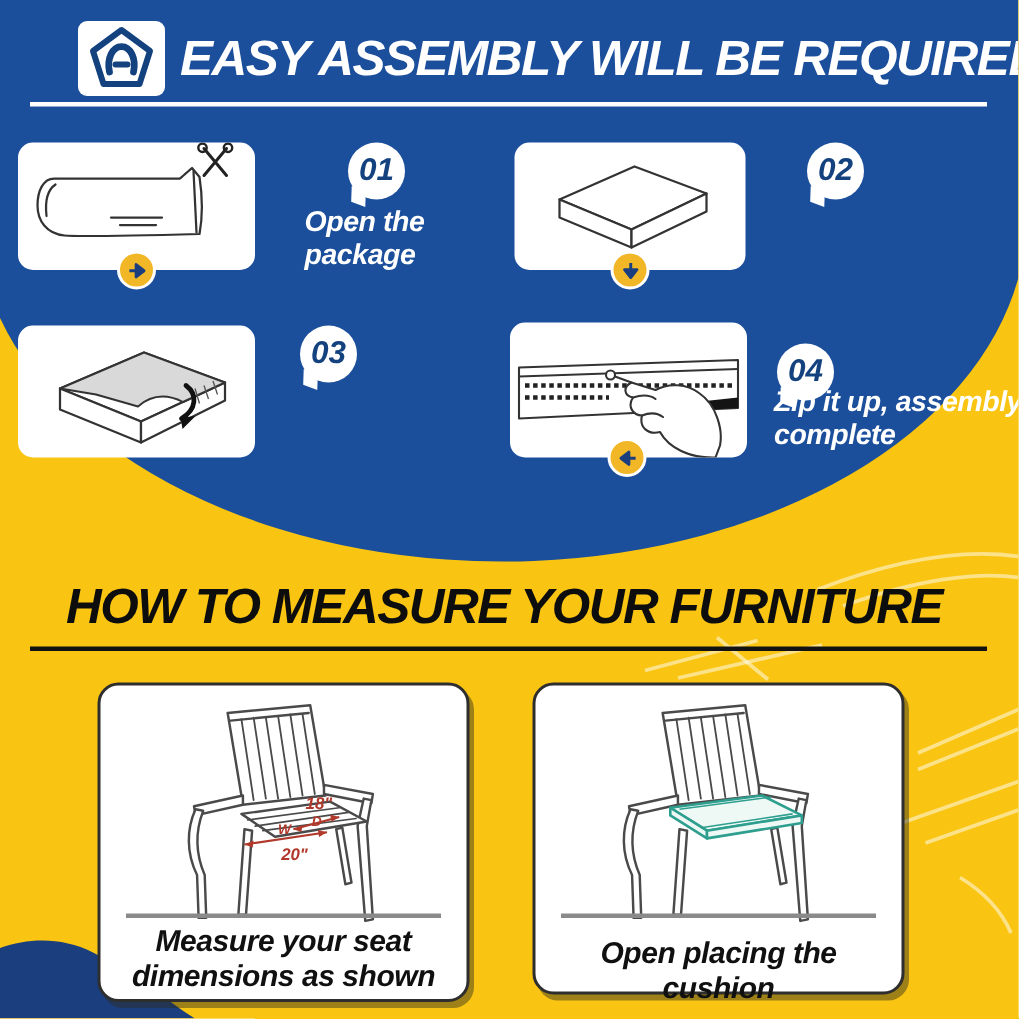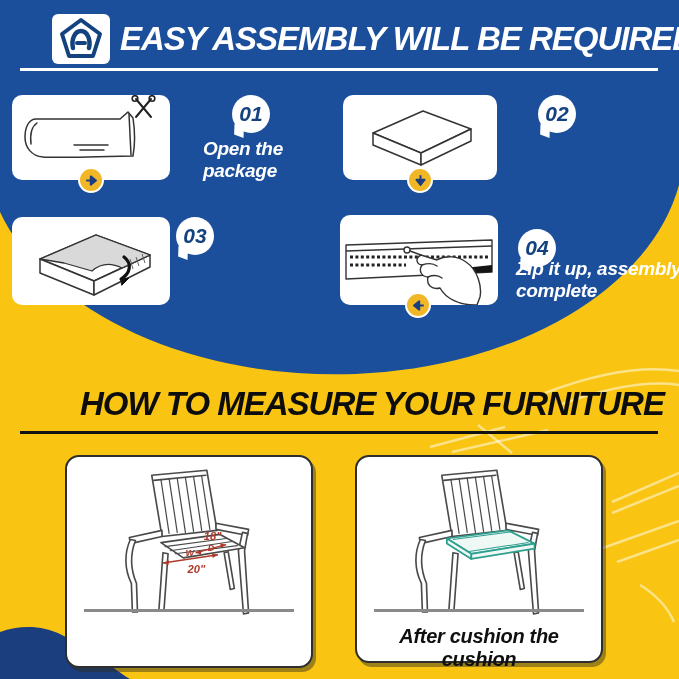--- a/index.html
+++ b/index.html
@@ -21,21 +21,21 @@
   .step-bubble::after{content:"";position:absolute;left:2px;bottom:-3px;width:10px;height:10px;background:#fff;
     transform:rotate(20deg) skew(18deg);}
   .step-label{position:absolute;z-index:3;color:#fff;font-size:19px;font-weight:bold;font-style:italic;line-height:22px;letter-spacing:-0.3px;}
   .flow-circle{position:absolute;width:26px;height:26px;border-radius:50%;background:#F2B727;border:2px solid #fff;
     box-sizing:border-box;z-index:4;display:flex;align-items:center;justify-content:center;}
   .flow-circle svg{width:15px;height:15px;}
   .rot-down{transform:rotate(90deg);}
   .rot-left{transform:rotate(180deg);}
 
   
-  .measure-title{position:absolute;left:80px;top:385px;width:600px;z-index:2;color:#0d0d0d;
+  .measure-title{position:absolute;left:44px;top:385px;width:600px;z-index:2;color:#0d0d0d;
     font-size:33px;font-weight:bold;font-style:italic;letter-spacing:-1px;white-space:nowrap;}
   .measure-rule{position:absolute;left:20px;top:431px;width:638px;height:3px;background:#121212;z-index:2;}
   .panel{position:absolute;width:248px;height:213px;background:#fff;border:2px solid #2e2e2e;border-radius:14px;
     box-sizing:border-box;z-index:2;box-shadow:3px 4px 0 rgba(45,45,30,0.45);}
   .panel-divider{position:absolute;left:7%;width:86%;height:2.5px;background:#8a8a8a;top:152px;}
   .panel-caption{position:absolute;left:5%;width:90%;top:160px;text-align:center;color:#101010;
     font-size:20px;font-weight:bold;font-style:italic;line-height:23px;letter-spacing:-0.3px;}
   .caption-single{top:168px;}
   .chair-wrap{position:absolute;left:36px;top:2px;}
 </style>
@@ -127,21 +127,21 @@
         <path d="M82,64 L138,38 L138,50 L82,78 Z"></path>
       </g>
       <path d="M28,42 L84,18 L138,38 L110,51 C98,45 88,47 80,54 L52,46 Z" fill="#d9d9d9" stroke="#333" stroke-width="1.3" stroke-linejoin="round"></path>
       <g stroke="#111" fill="none" stroke-linecap="round">
         <path d="M112,40 C120,46 119,56 109,62" stroke-width="3.2"></path>
         <path d="M109,62 L117,61 L110,68 Z" fill="#111" stroke-width="1"></path>
       </g>
       <path d="M118,42 L121,52 M124,40 L127,49 M130,37 L133,46" stroke="#555" stroke-width="0.9" fill="none"></path>
     </svg>
   </div>
-  <div class="step-bubble" style="left:176px;top:217px;">
+  <div class="step-bubble" style="left:200px;top:217px;">
     <span>03</span>
   </div>
 
   <div class="card" style="left:340px;top:215px;width:158px;height:90px;">
     <svg width="158" height="90" viewBox="0 0 158 90">
       <g stroke="#333" stroke-width="1.4" fill="#fff" stroke-linejoin="round">
         <path d="M6,30 L152,25 L152,57 L6,64 Z"></path>
         <path d="M6,36 L152,31" fill="none"></path>
       </g>
       <path d="M10,42 H150" stroke="#222" stroke-width="3" stroke-dasharray="3,2.4" fill="none"></path>
@@ -206,31 +206,32 @@
           <text x="102" y="90" font-size="9">D</text>
           <path d="M58,102 L112,94" stroke="#B0392B" stroke-width="1.4" fill="none"></path>
           <path d="M58,102 L64,99.4 L63.4,104 Z"></path>
           <path d="M112,94 L106,92.6 L106.8,97.2 Z"></path>
           <text x="80" y="95" font-size="9">W</text>
           <text x="82" y="112" font-size="11">20"</text>
         </g>
       </svg>
     </div>
     <div class="panel-divider"></div>
+    <div class="panel-caption">Measure your seat dimensions as shown</div>
   </div>
 
   <div class="panel" style="left:355px;top:455px;height:208px;">
     <div class="chair-wrap">
       <svg width="175" height="158" viewBox="0 0 170 155">
         <use href="#chairArt"></use>
         <g stroke="#2E9E8E" stroke-width="1.7" fill="#eef9f6" stroke-linejoin="round">
           <path d="M52,78 L112,70 L138,83 L76,93 Z"></path>
           <path d="M52,78 L52,83 L76,98 L76,93 Z"></path>
           <path d="M76,93 L76,98 L138,88 L138,83 Z"></path>
           <path d="M58,79 L118,71 M72,91 L132,82" fill="none" stroke-width="1"></path>
         </g>
       </svg>
     </div>
     <div class="panel-divider"></div>
-    <div class="panel-caption caption-single">After cushion the cushion</div>
+    <div class="panel-caption caption-single">Open placing the cushion</div>
   </div>
 
 </div>
 
 </body></html>

